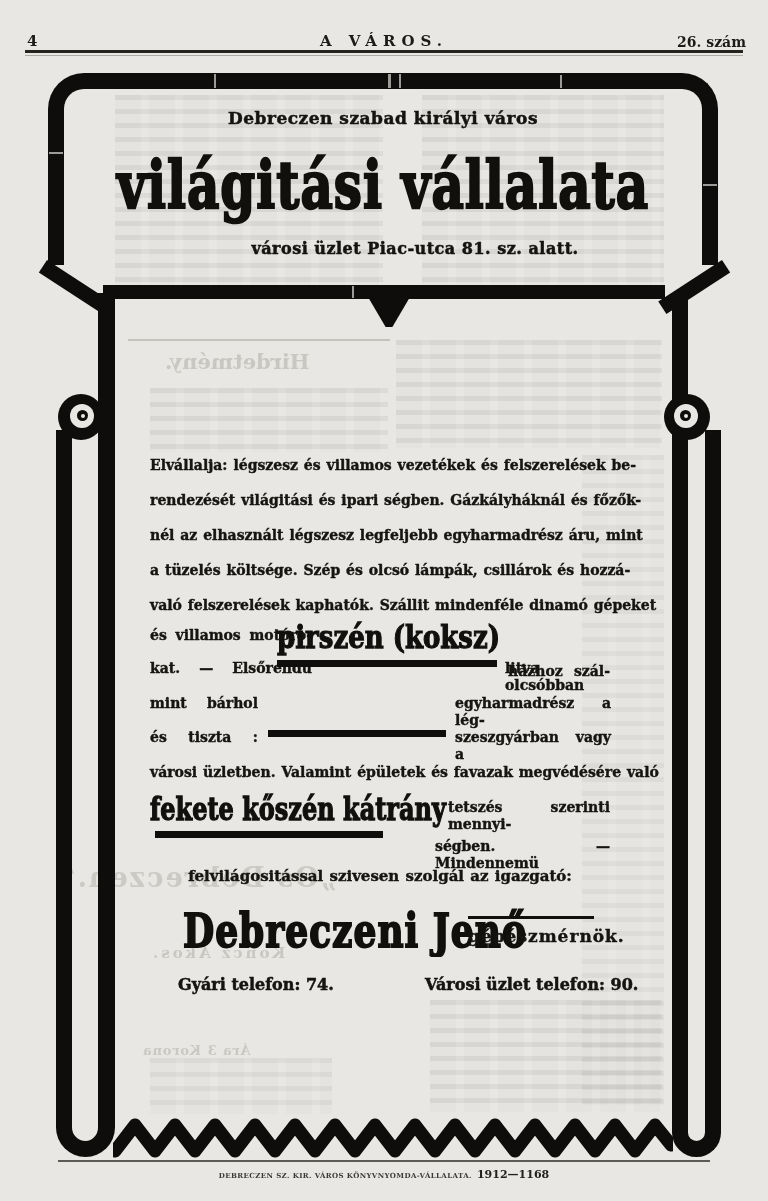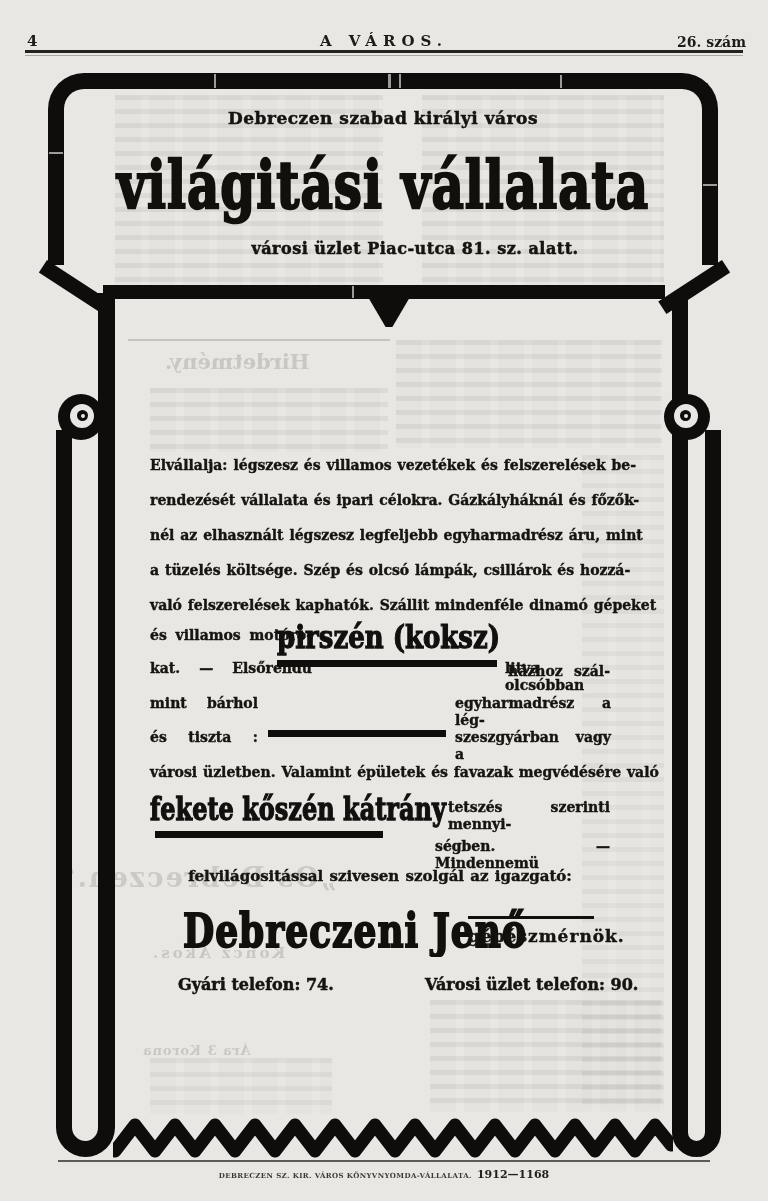--- a/index.html
+++ b/index.html
@@ -106,21 +106,21 @@
 </div>
 
 <div class="abs" style="left:48px;width:670px;top:146px;text-align:center;">
   <span style="display:inline-block;font-weight:bold;font-size:50px;letter-spacing:1px;
                -webkit-text-stroke:1.8px #11100d;transform:scaleY(1.32);transform-origin:top center;color:#11100d;">világitási vállalata</span>
 </div>
 <div class="abs bold" style="left:48px;width:670px;top:108px;text-align:center;font-size:17px;letter-spacing:.5px;-webkit-text-stroke:.5px #14130f;">Debreczen szabad királyi város</div>
 <div class="abs bold" style="left:48px;width:670px;top:239px;text-align:center;font-size:16px;letter-spacing:.5px;margin-left:32px;-webkit-text-stroke:.5px #14130f;">városi üzlet Piac-utca 81. sz. alatt.</div>
 
 <div class="bodyline" style="left:150px;top:457px;width:430px;">Elvállalja: légszesz és villamos vezetékek és felszerelések be-</div>
-<div class="bodyline" style="left:150px;top:492px;width:430px;">rendezését vállalata és ipari célokra. Gázkályháknál és főzők-</div>
+<div class="bodyline" style="left:150px;top:492px;width:430px;">rendezését világitási és ipari ségben. Gázkályháknál és főzők-</div>
 <div class="bodyline" style="left:150px;top:527px;width:430px;">nél az elhasznált légszesz legfeljebb egyharmadrész áru, mint</div>
 <div class="bodyline" style="left:150px;top:562px;width:430px;">a tüzelés költsége. Szép és olcsó lámpák, csillárok és hozzá-</div>
 <div class="bodyline" style="left:150px;top:597px;width:430px;">való felszerelések kaphatók. Szállit mindenféle dinamó gépeket</div>
 
 <div class="bodyline justcell" style="left:150px;top:627px;width:162px;">és villamos motóro-</div>
 <div class="bodyline justcell" style="left:150px;top:660px;width:162px;">kat. — Elsőrendü</div>
 <div class="display-word" style="left:277px;top:618px;width:220px;">
   <span style="font-size:26px;transform:scaleY(1.25);">pirszén (koksz)</span>
 </div>
 <div class="thickbar" style="left:277px;top:660px;width:220px;"></div>

